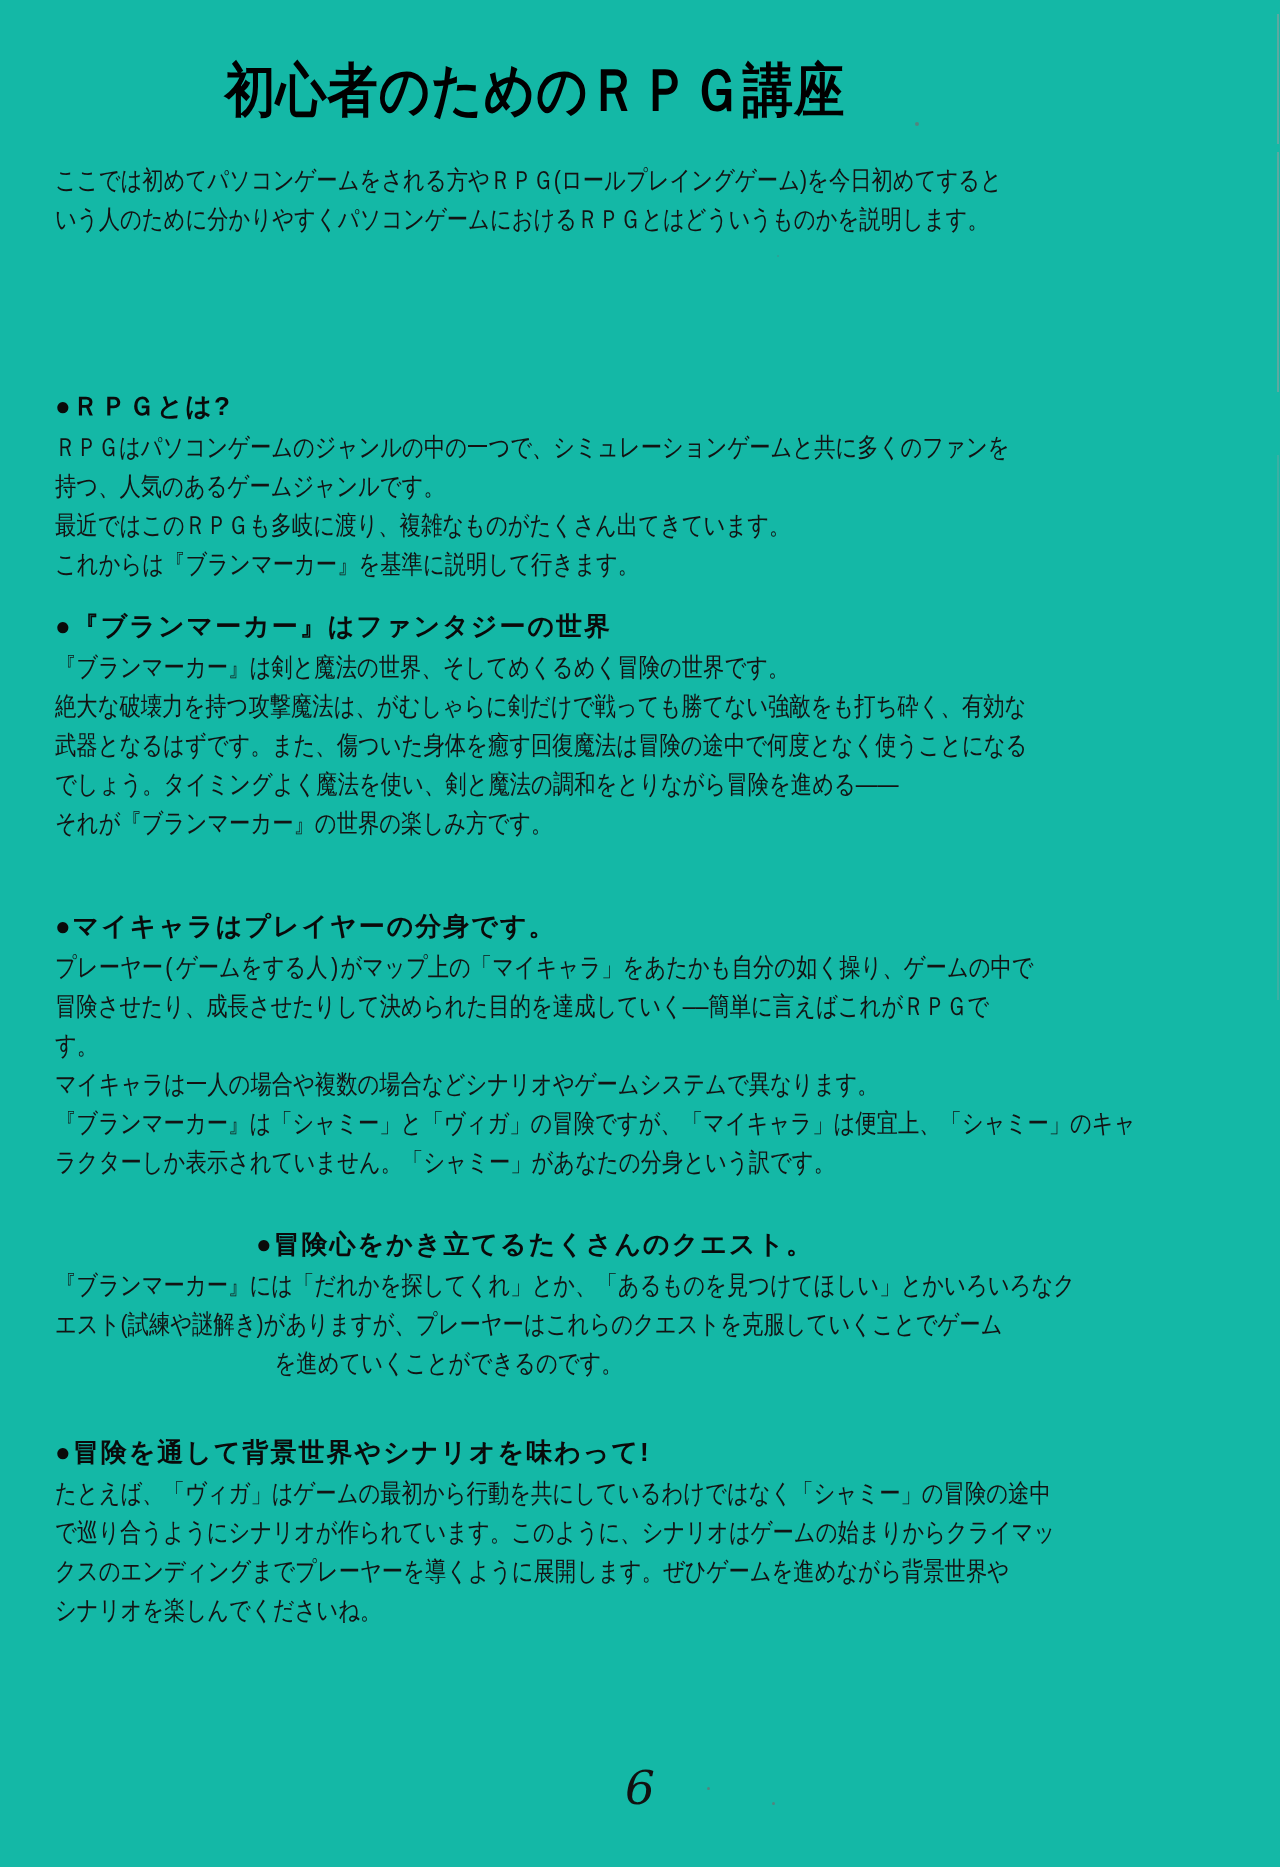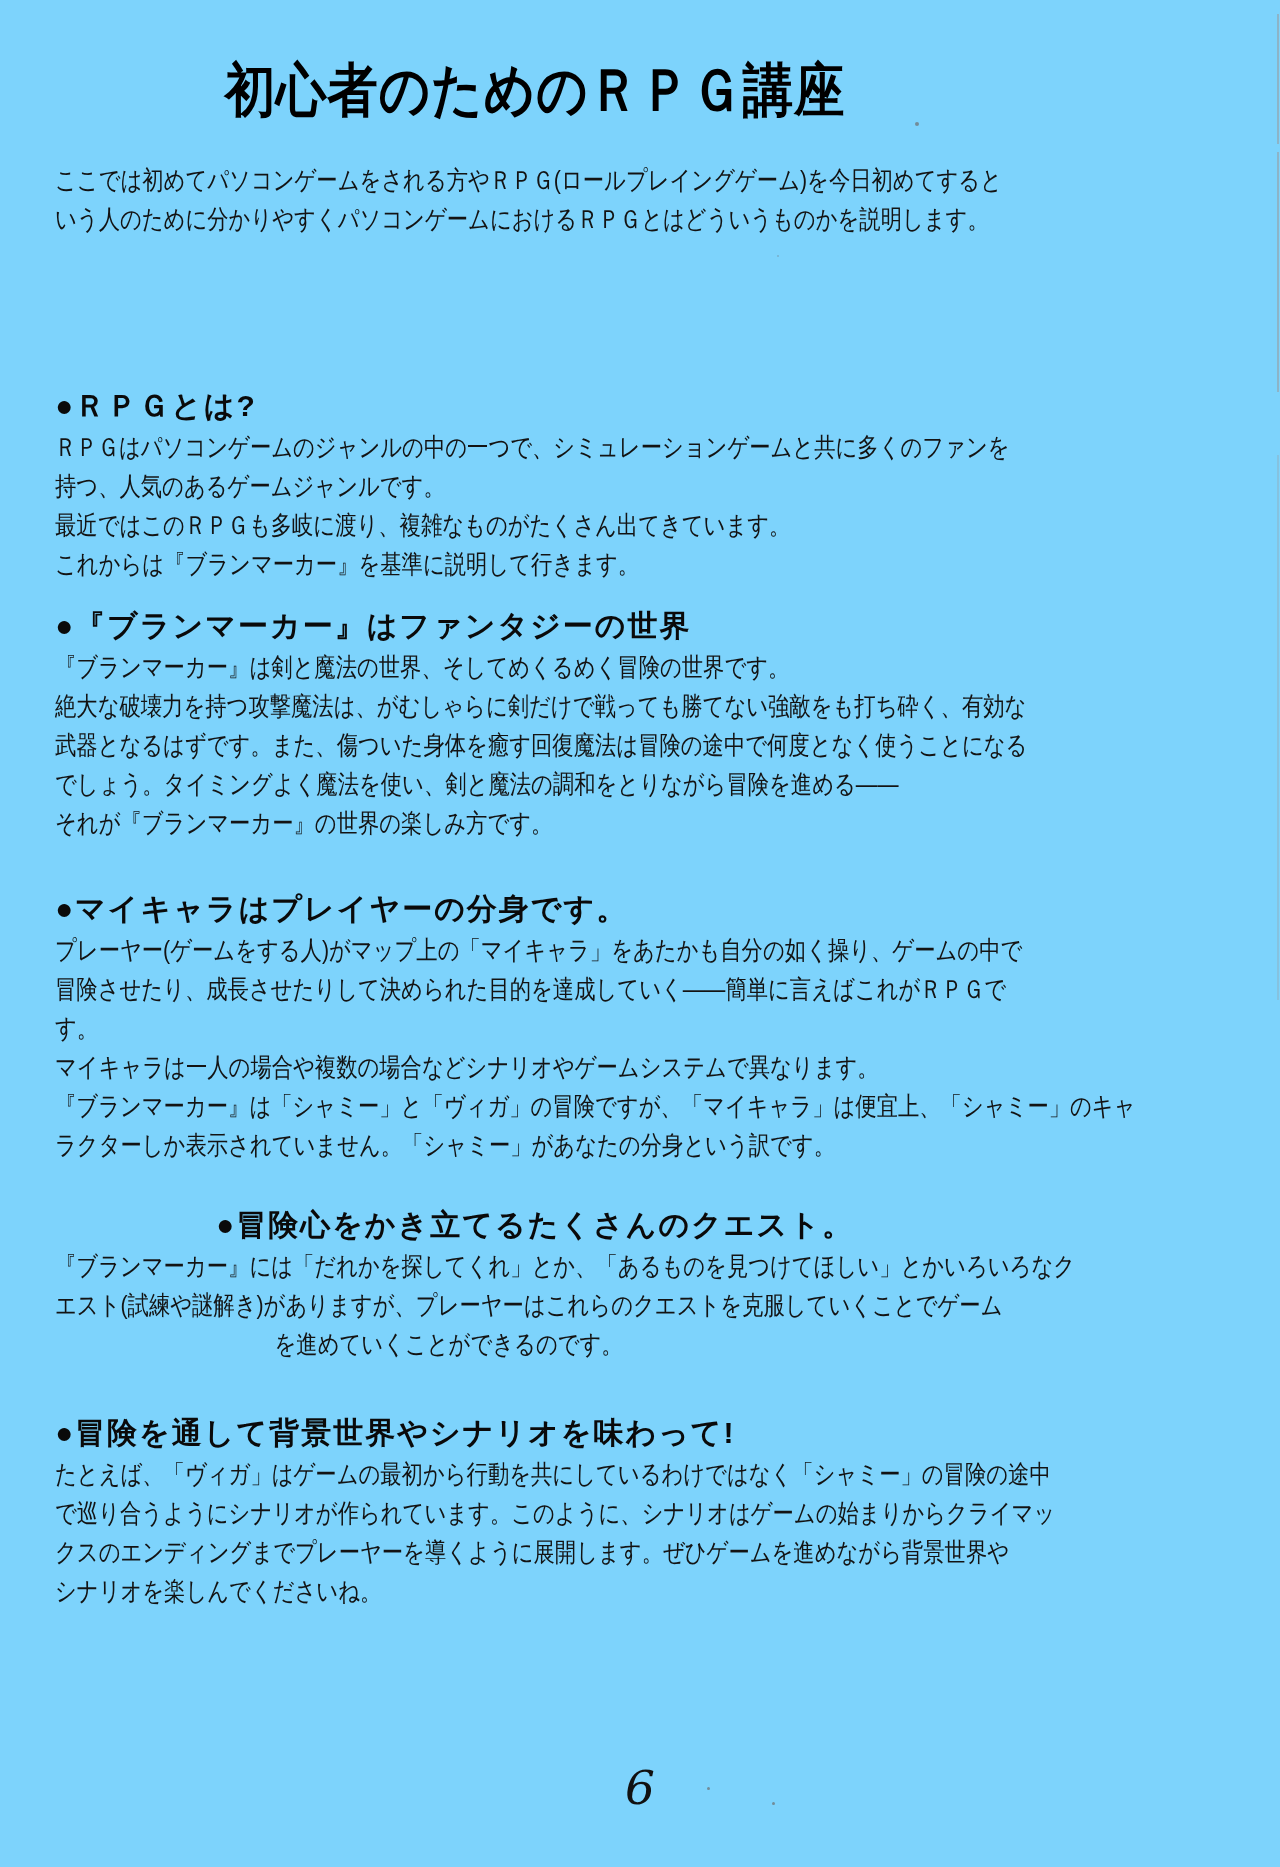--- a/index.html
+++ b/index.html
@@ -1,20 +1,20 @@
 <!DOCTYPE html>
 <html><head>
 <meta charset="utf-8">
 <style>
   html, body { margin: 0; padding: 0; background: #777; }
   #page {
     position: relative;
     width: 1280px;
     height: 1867px;
-    background: #7dd3fc;
+    background: #14b8a6;
     overflow: hidden;
     font-family: "Liberation Sans", "DejaVu Sans", sans-serif;
     color: #131313;
   }
   .content {
     position: absolute;
     left: 55px;
     top: 0;
     width: 960px;
   }
@@ -33,30 +33,30 @@
   .intro { margin-top: 38px; }
   .line {
     font-size: 26px;
     line-height: 39px;
     white-space: nowrap;
     transform: scaleX(0.82);
     transform-origin: 0 50%;
     font-weight: 500;
   }
   .section-heading {
-    font-size: 30px;
+    font-size: 26px;
     font-weight: 700;
     color: #0a0a0a;
     letter-spacing: 2px;
     line-height: 44px;
     white-space: nowrap;
   }
   .sec-1 { margin-top: 145px; }
   .sec-2 { margin-top: 20px; }
-  .sec-3 { margin-top: 44px; }
+  .sec-3 { margin-top: 63px; font-family: Liberation Mono, monospace; }
   .sec-4 { margin-top: 38px; text-align: center; }
   .sec-5 { margin-top: 47px; }
   .page-number {
     position: absolute;
     top: 1760px;
     left: 0;
     width: 1280px;
     text-align: center;
     font-family: "DejaVu Serif", serif;
     font-style: italic;

